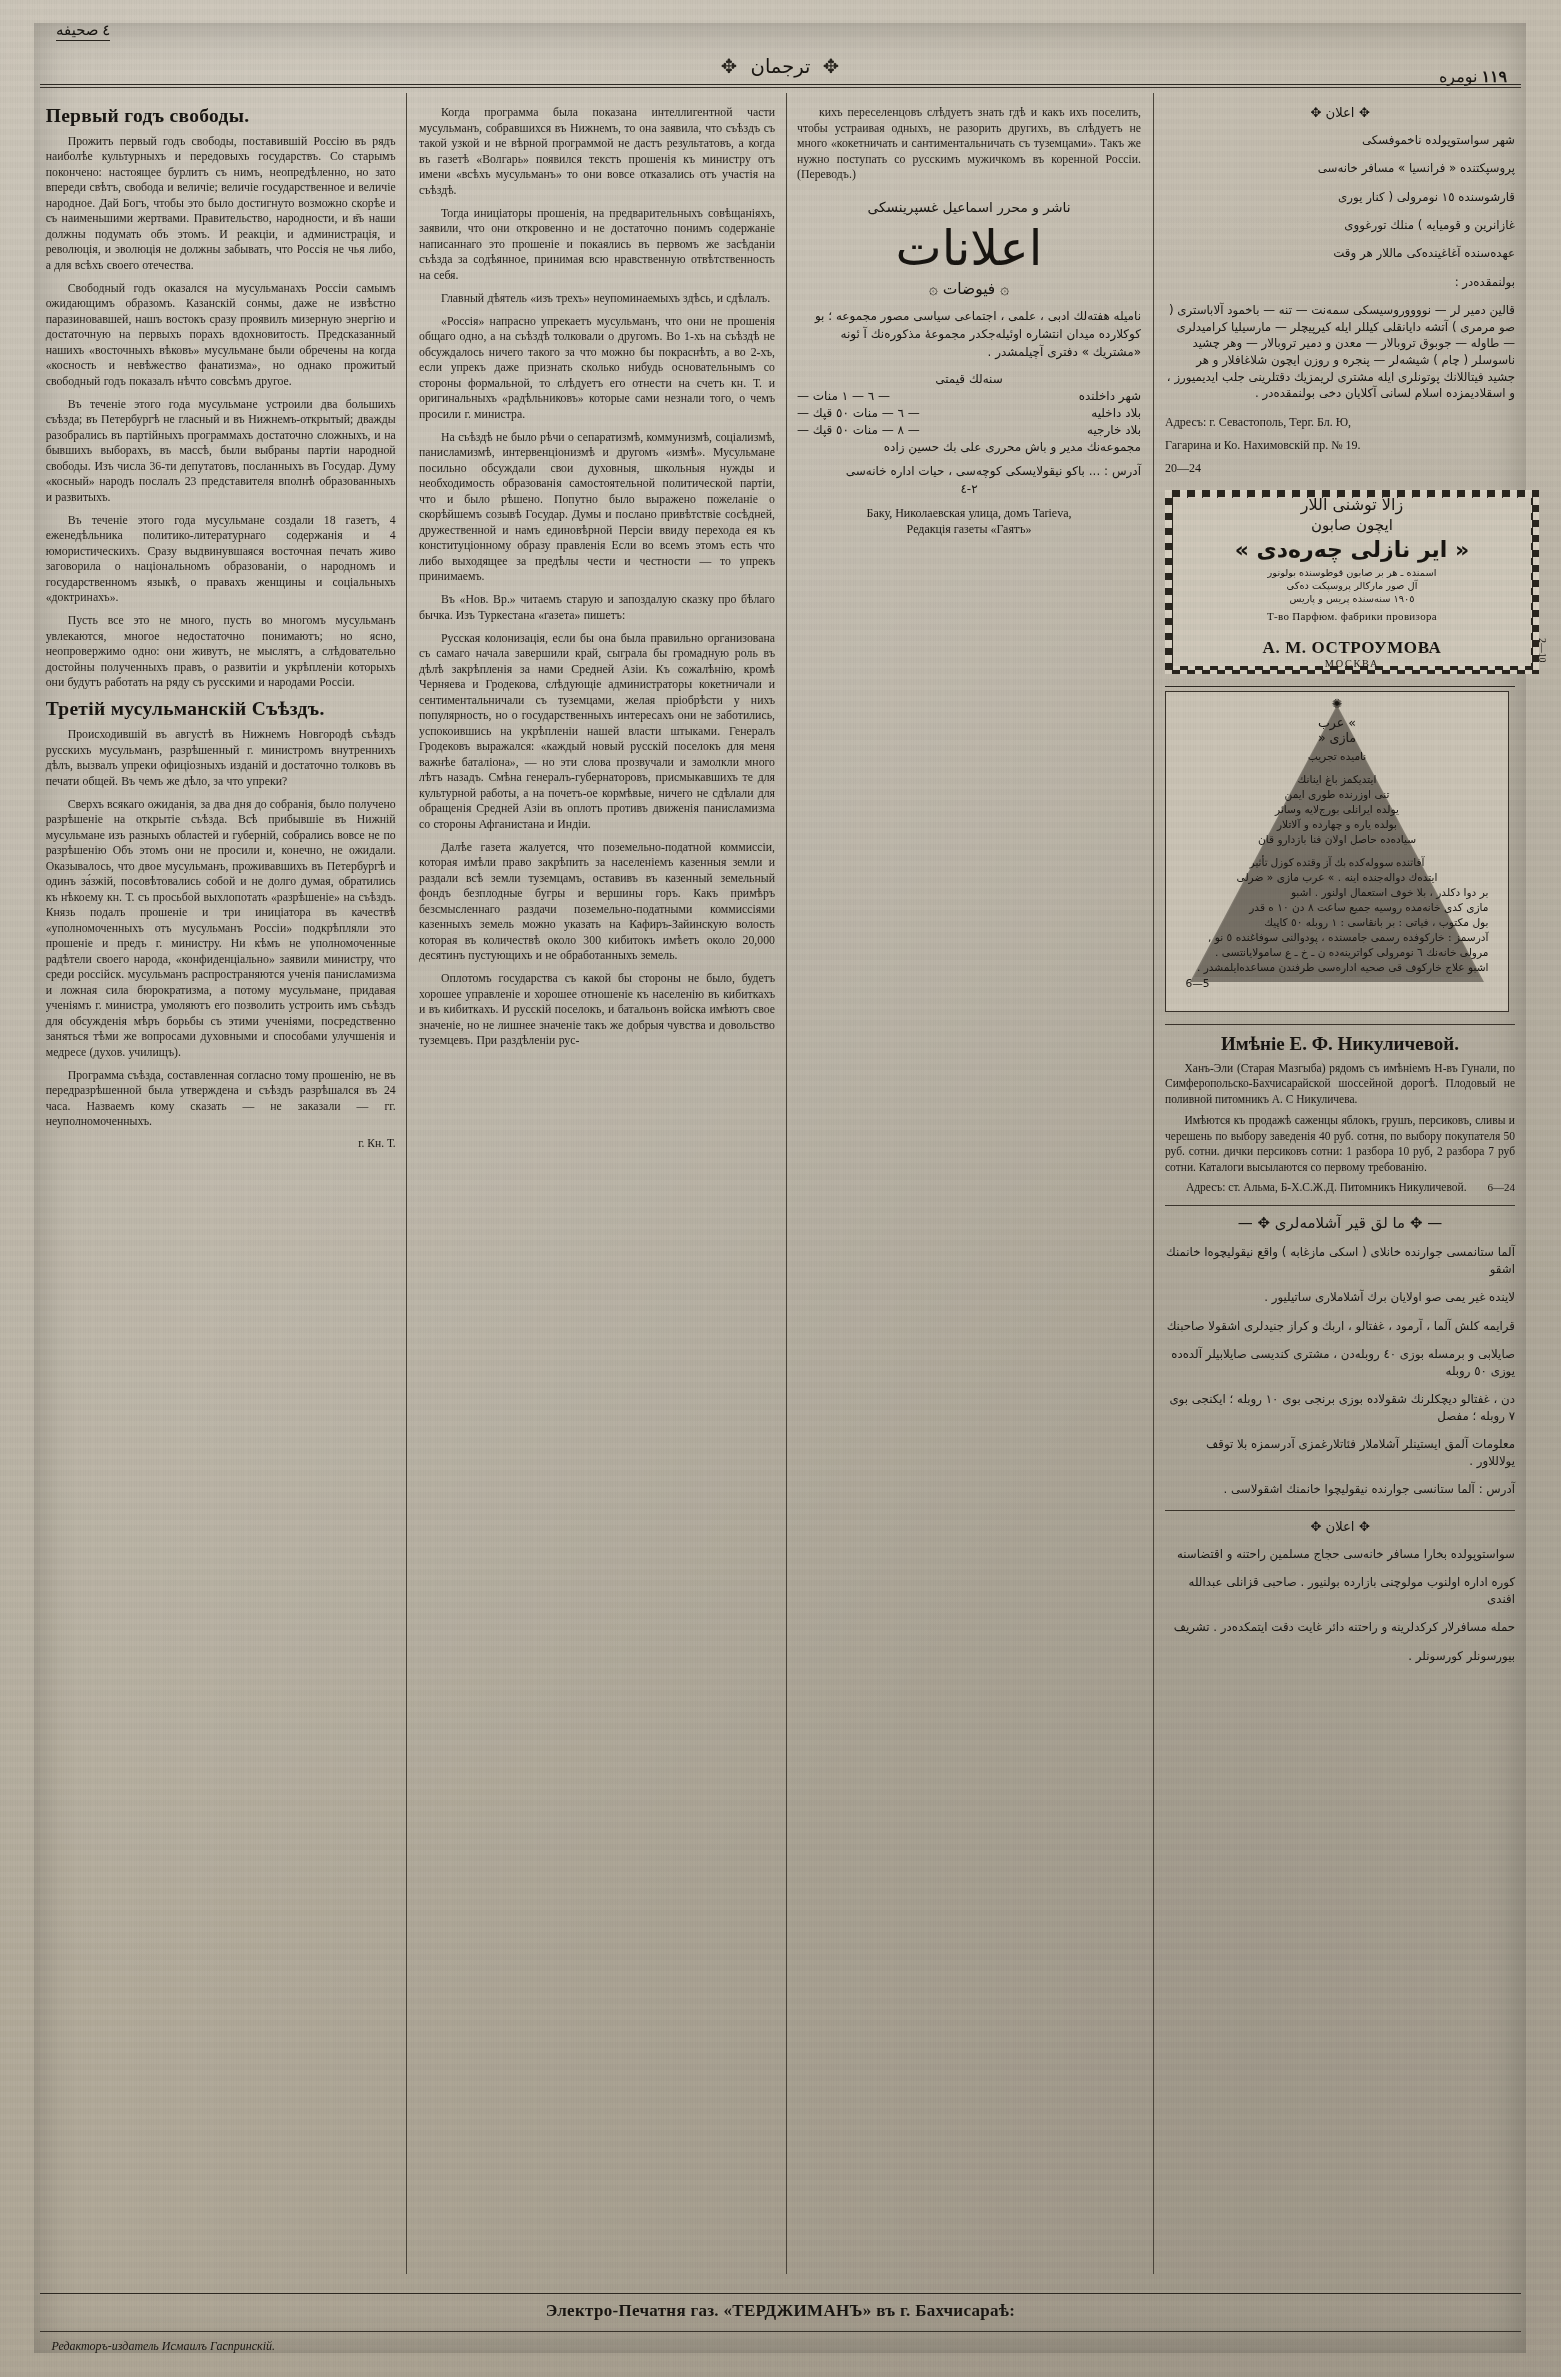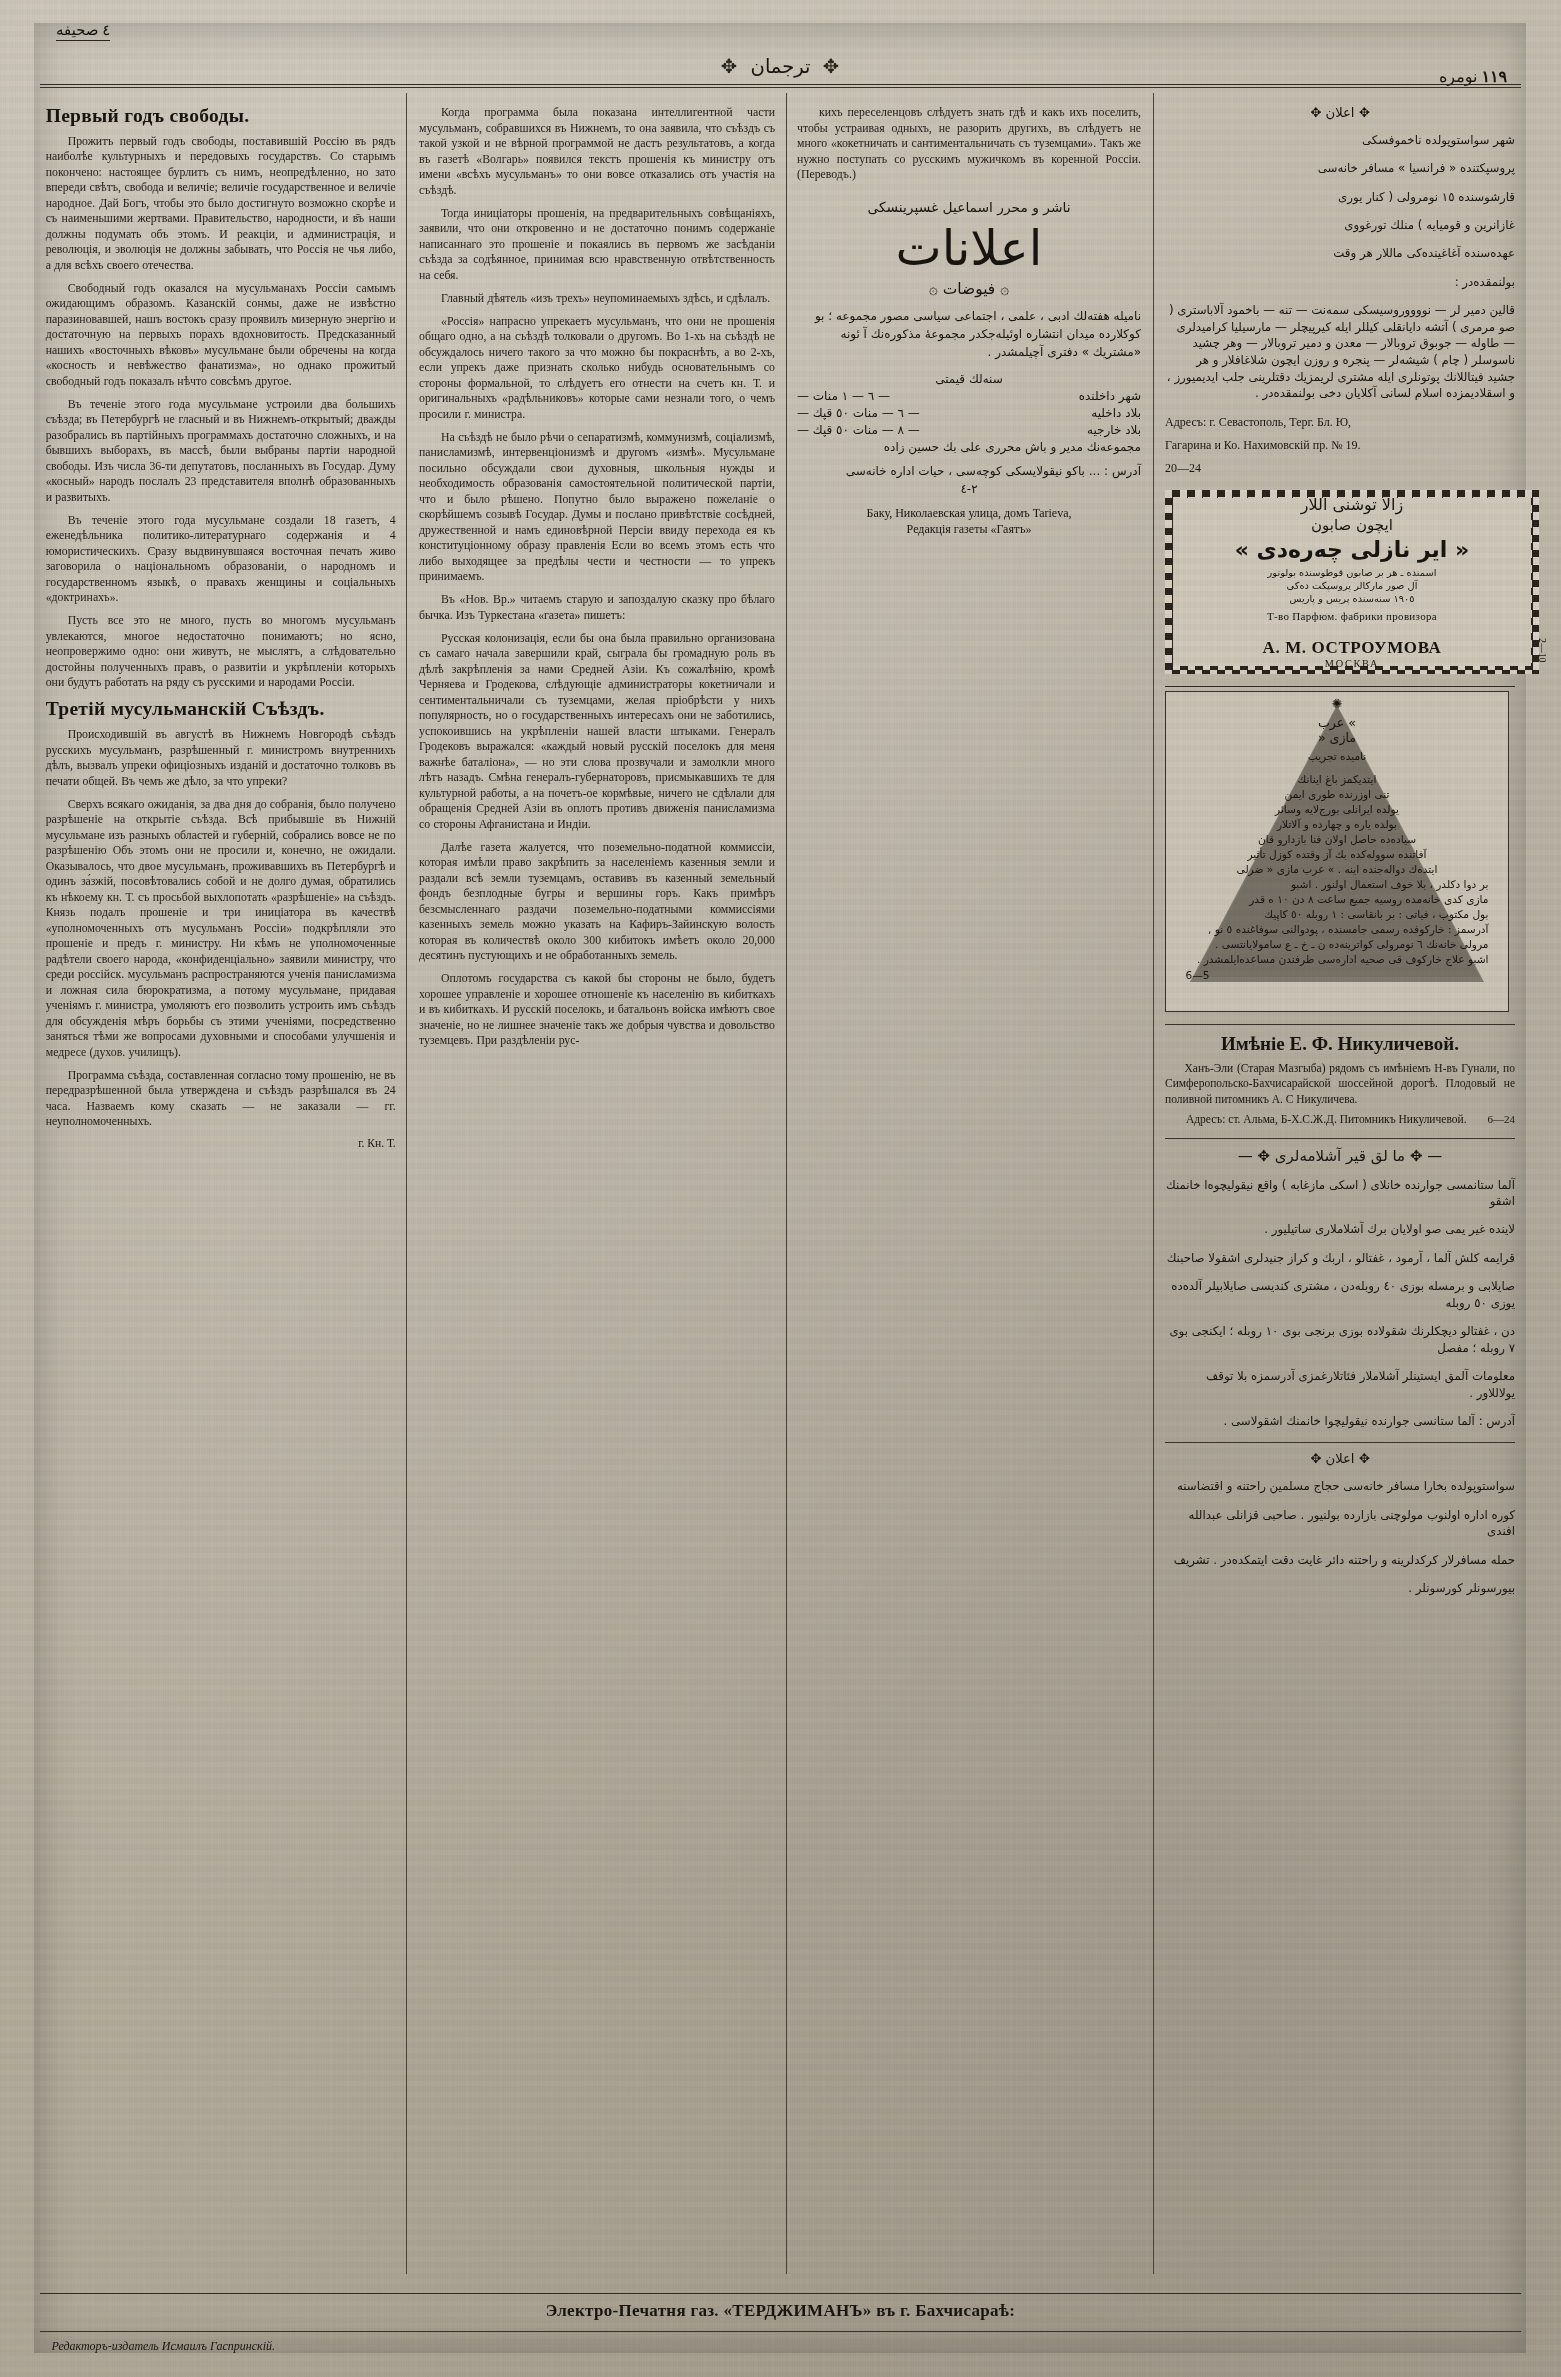--- a/index.html
+++ b/index.html
@@ -275,38 +275,39 @@
           <div class="tri"></div>
           <div class="tri-txt">
             <div class="tri-top">» عرب</div>
             <div class="tri-top">مازی «</div>
             <div class="tri-body" style="text-align:center;">نامیده تجریب‌</div>
             <div class="tri-body" style="text-align:center;margin-top:8px;">ایتدیكمز باغ اینانك</div>
             <div class="tri-body" style="text-align:center;margin-top:0;">تنی اوزرنده طوری ایمن</div>
             <div class="tri-body" style="text-align:center;margin-top:0;">یولدە ایرانلی بورج‌لایه وسائر</div>
             <div class="tri-body" style="text-align:center;margin-top:0;">بولده یارە و چهاردە و آلاتلار</div>
             <div class="tri-body" style="text-align:center;margin-top:0;">سیاده‌ده حاصل اولان فنا بازدارو قان</div>
-            <div class="tri-body" style="text-align:center;margin-top:0;">آفاتنده سوولەكده بك آز وقتده كوزل تأثیر</div>
+            <div class="tri-body" style="text-align:center;margin-top:8px;font-family:Liberation Serif, serif;">آفاتنده سوولەكده بك آز وقتده كوزل تأثیر</div>
             <div class="tri-body" style="text-align:center;margin-top:0;">ایتده‌ك دواله‌جنده اینه‌ . » عرب مازی « ضرلی</div>
             <div class="tri-body" style="margin-top:0;">بر دوا دكلدر ، بلا خوف استعمال اولنور . اشبو</div>
             <div class="tri-body" style="margin-top:0;">مازی كدی خانه‌مده روسیە جمیع ساعت ٨ دن ١٠ ه قدر</div>
             <div class="tri-body" style="margin-top:0;">بول مكتوب ، فیاتی : بر بانقاسی : ١ روبله ٥٠ كاپیك</div>
             <div class="tri-body" style="margin-top:0;">آدرسمز : خاركوفده رسمی جامسنده ، پودوالنی سوفاغنده ٥ نو ,</div>
             <div class="tri-body" style="margin-top:0;">مرولی خانه‌نك ٦ نومرولی كواترینه‌ده ن ـ خ ـ ع سامولایانتسی .</div>
             <div class="tri-body" style="margin-top:0;">اشبو علاج خاركوف قی صحیه اداره‌سی طرفندن مساعده‌ایلمشدر .</div>
             <div class="tri-body" style="text-align:left;margin-top:1.1px;">5—6</div>
           </div>
         </div>
       </div>
 
       <div class="hr-thin"></div>
 
       <div class="adbox">
         <div class="ru-ad-title">Имѣніе Е. Ф. Никуличевой.</div>
         <p class="ru-ad-p">Ханъ-Эли (Старая Мазгыба) рядомъ съ имѣніемъ Н-въ Гунали, по Симферопольско-Бахчисарайской шоссейной дорогѣ. Плодовый не поливной питомникъ А. С Никуличева.</p>
+        <p class="ru-ad-p">Имѣются къ продажѣ саженцы яблокъ, грушъ, персиковъ, сливы и черешень по выбору заведенія 40 руб. сотня, по выбору покупателя 50 руб. сотни. дички персиковъ сотни: 1 разбора 10 руб, 2 разбора 7 руб сотни. Каталоги высылаются со первому требованію.</p>
         <div class="ru-ad-addr">
           <span>Адресъ:   ст. Альма, Б-Х.С.Ж.Д. Питомникъ Никуличевой.</span>
           <span class="code-r">6—24</span>
         </div>
       </div>
 
       <div class="hr-thin"></div>
 
       <div class="adbox">
         <div class="deco-head">— ✥ ما لق قیر آشلامەلری ✥ —</div>

